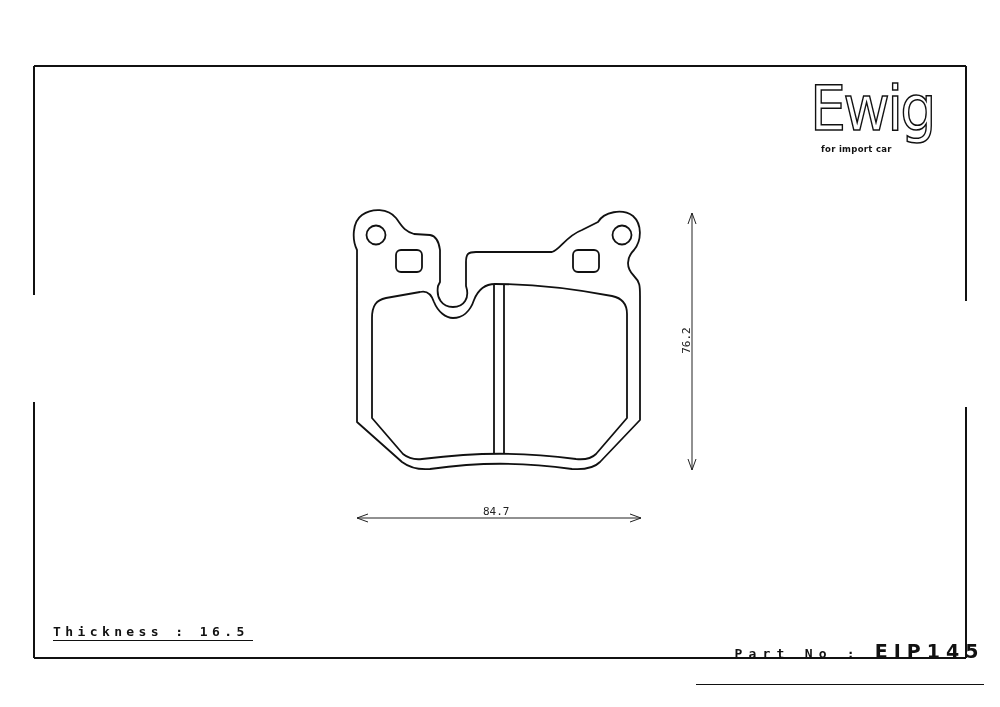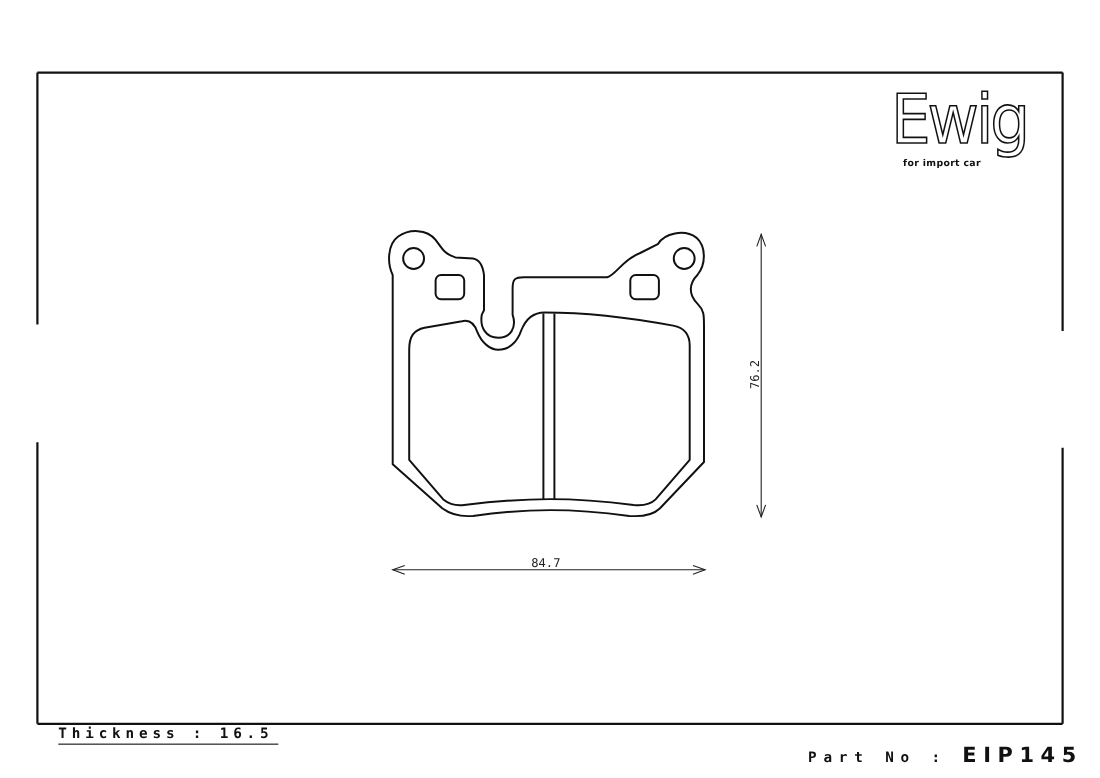--- a/index.html
+++ b/index.html
@@ -1,21 +1,21 @@
 <!DOCTYPE html>
 <html><head>
 <meta charset="utf-8">
 <style>
   html, body { margin: 0; padding: 0; background: #ffffff; }
   body { width: 1000px; height: 707px; position: relative; overflow: hidden;
          font-family: "DejaVu Sans", sans-serif; color: #111; }
   .sheet { position: absolute; left: 0; top: 0; width: 1000px; height: 707px; }
   svg { position: absolute; left: 0; top: 0; }
   .footer-text { position: absolute; font-family: "DejaVu Sans Mono", monospace;
-                 font-weight: bold; color: #111; white-space: pre; margin-top: 36px; }
+                 font-weight: bold; color: #111; white-space: pre; }
   .thickness { left: 53px; top: 624px; font-size: 13px; letter-spacing: 4.4px;
                border-bottom: 1.5px solid #111; padding-right: 4px; line-height: 16px; }
   .partno { left: 696px; top: 621px; line-height: 20px; border-bottom: 1.5px solid #111; }
   .partno .lbl { font-size: 13px; letter-spacing: 6.2px; }
   .partno .val { font-size: 19px; letter-spacing: 6px; font-family: "DejaVu Sans", sans-serif; font-weight: bold; }
   .dim { position: absolute; font-family: "DejaVu Sans Mono", monospace; font-size: 11px; color: #222; }
   .dim-w { left: 483px; top: 505px; text-align: right; }
   .dim-h { left: 673px; top: 334px; transform: rotate(-90deg); transform-origin: center; }
   .brand { position: absolute; left: 808px; top: 84px; width: 130px; height: 76px; text-decoration: underline; }
   .brand-name { position: absolute; left: 2px; top: -12px; font-family: "DejaVu Sans", sans-serif;

